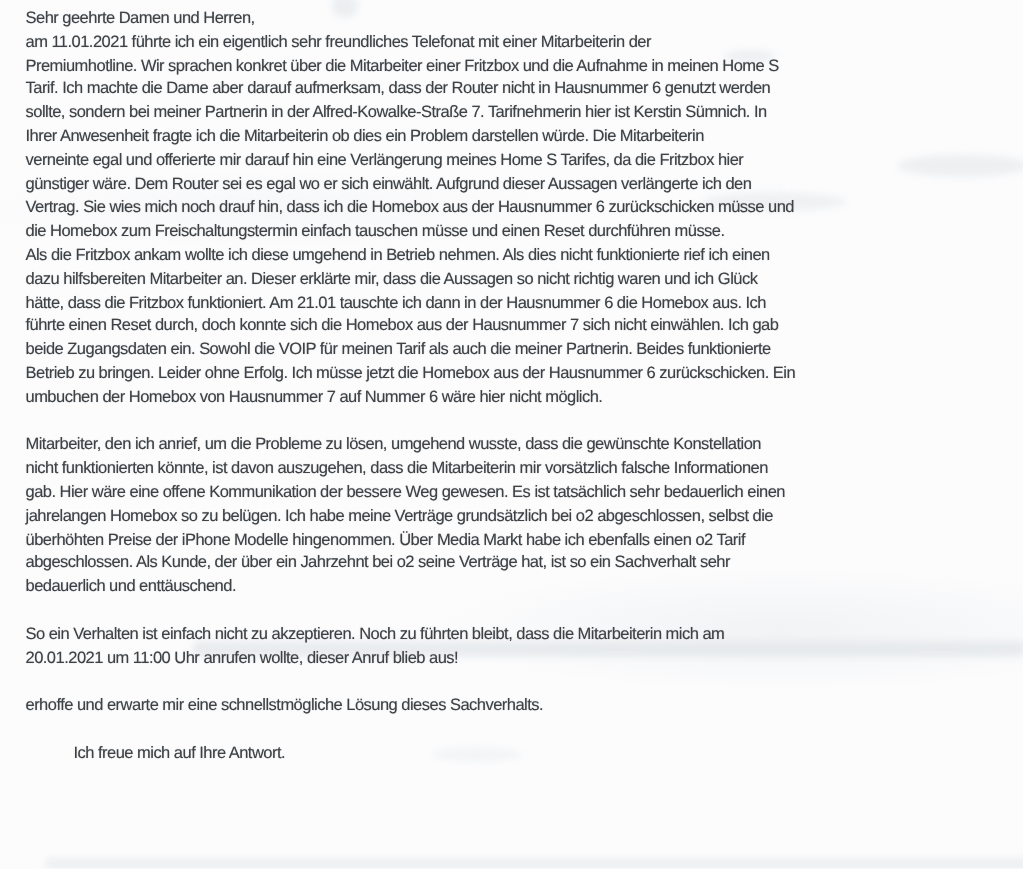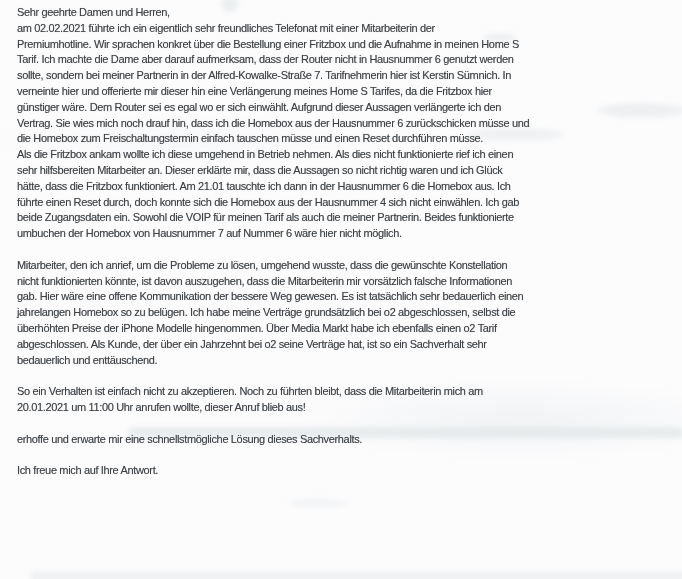--- a/index.html
+++ b/index.html
@@ -31,21 +31,21 @@
     top: 5px;
     right: 6px;
     color: var(--text-color);
     font-size: 11px;
     line-height: 15.8px;
     letter-spacing: -0.35px;
     
     text-shadow: 0 0 0.7px rgba(70, 76, 80, 0.48);
   }
   .paragraph { margin: 0 0 15.8px 0; }
-  .paragraph:last-child { margin-bottom: 0; }
+  .paragraph:last-child { margin-bottom: 0; margin-left: 32px; }
   .line {
     height: 15.8px;
     white-space: nowrap;
   }
   
   .smudge {
     position: absolute;
     background: var(--smudge-color);
     border-radius: 50%;
     filter: blur(2.5px);
@@ -67,33 +67,35 @@
   <div class="smudge s2"></div>
   <div class="smudge s3"></div>
   <div class="smudge s4"></div>
   <div class="smudge s5"></div>
   <div class="smudge s6"></div>
   <div class="smudge s7"></div>
 
   <div class="letter">
       <div class="paragraph">
         <div class="line">Sehr geehrte Damen und Herren,</div>
-        <div class="line">am 02.02.2021 führte ich ein eigentlich sehr freundliches Telefonat mit einer Mitarbeiterin der</div>
-        <div class="line">Premiumhotline. Wir sprachen konkret über die Bestellung einer Fritzbox und die Aufnahme in meinen Home S</div>
+        <div class="line">am 11.01.2021 führte ich ein eigentlich sehr freundliches Telefonat mit einer Mitarbeiterin der</div>
+        <div class="line">Premiumhotline. Wir sprachen konkret über die Mitarbeiter einer Fritzbox und die Aufnahme in meinen Home S</div>
         <div class="line">Tarif. Ich machte die Dame aber darauf aufmerksam, dass der Router nicht in Hausnummer 6 genutzt werden</div>
         <div class="line">sollte, sondern bei meiner Partnerin in der Alfred-Kowalke-Straße 7. Tarifnehmerin hier ist Kerstin Sümnich. In</div>
-        <div class="line">verneinte hier und offerierte mir dieser hin eine Verlängerung meines Home S Tarifes, da die Fritzbox hier</div>
+        <div class="line">Ihrer Anwesenheit fragte ich die Mitarbeiterin ob dies ein Problem darstellen würde. Die Mitarbeiterin</div>
+        <div class="line">verneinte egal und offerierte mir darauf hin eine Verlängerung meines Home S Tarifes, da die Fritzbox hier</div>
         <div class="line">günstiger wäre. Dem Router sei es egal wo er sich einwählt. Aufgrund dieser Aussagen verlängerte ich den</div>
         <div class="line">Vertrag. Sie wies mich noch drauf hin, dass ich die Homebox aus der Hausnummer 6 zurückschicken müsse und</div>
         <div class="line">die Homebox zum Freischaltungstermin einfach tauschen müsse und einen Reset durchführen müsse.</div>
         <div class="line">Als die Fritzbox ankam wollte ich diese umgehend in Betrieb nehmen. Als dies nicht funktionierte rief ich einen</div>
-        <div class="line">sehr hilfsbereiten Mitarbeiter an. Dieser erklärte mir, dass die Aussagen so nicht richtig waren und ich Glück</div>
+        <div class="line">dazu hilfsbereiten Mitarbeiter an. Dieser erklärte mir, dass die Aussagen so nicht richtig waren und ich Glück</div>
         <div class="line">hätte, dass die Fritzbox funktioniert. Am 21.01 tauschte ich dann in der Hausnummer 6 die Homebox aus. Ich</div>
-        <div class="line">führte einen Reset durch, doch konnte sich die Homebox aus der Hausnummer 4 sich nicht einwählen. Ich gab</div>
+        <div class="line">führte einen Reset durch, doch konnte sich die Homebox aus der Hausnummer 7 sich nicht einwählen. Ich gab</div>
         <div class="line">beide Zugangsdaten ein. Sowohl die VOIP für meinen Tarif als auch die meiner Partnerin. Beides funktionierte</div>
+        <div class="line">Betrieb zu bringen. Leider ohne Erfolg. Ich müsse jetzt die Homebox aus der Hausnummer 6 zurückschicken. Ein</div>
         <div class="line">umbuchen der Homebox von Hausnummer 7 auf Nummer 6 wäre hier nicht möglich.</div>
       </div>
       <div class="paragraph">
         <div class="line">Mitarbeiter, den ich anrief, um die Probleme zu lösen, umgehend wusste, dass die gewünschte Konstellation</div>
         <div class="line">nicht funktionierten könnte, ist davon auszugehen, dass die Mitarbeiterin mir vorsätzlich falsche Informationen</div>
         <div class="line">gab. Hier wäre eine offene Kommunikation der bessere Weg gewesen. Es ist tatsächlich sehr bedauerlich einen</div>
         <div class="line">jahrelangen Homebox so zu belügen. Ich habe meine Verträge grundsätzlich bei o2 abgeschlossen, selbst die</div>
         <div class="line">überhöhten Preise der iPhone Modelle hingenommen. Über Media Markt habe ich ebenfalls einen o2 Tarif</div>
         <div class="line">abgeschlossen. Als Kunde, der über ein Jahrzehnt bei o2 seine Verträge hat, ist so ein Sachverhalt sehr</div>
         <div class="line">bedauerlich und enttäuschend.</div>

